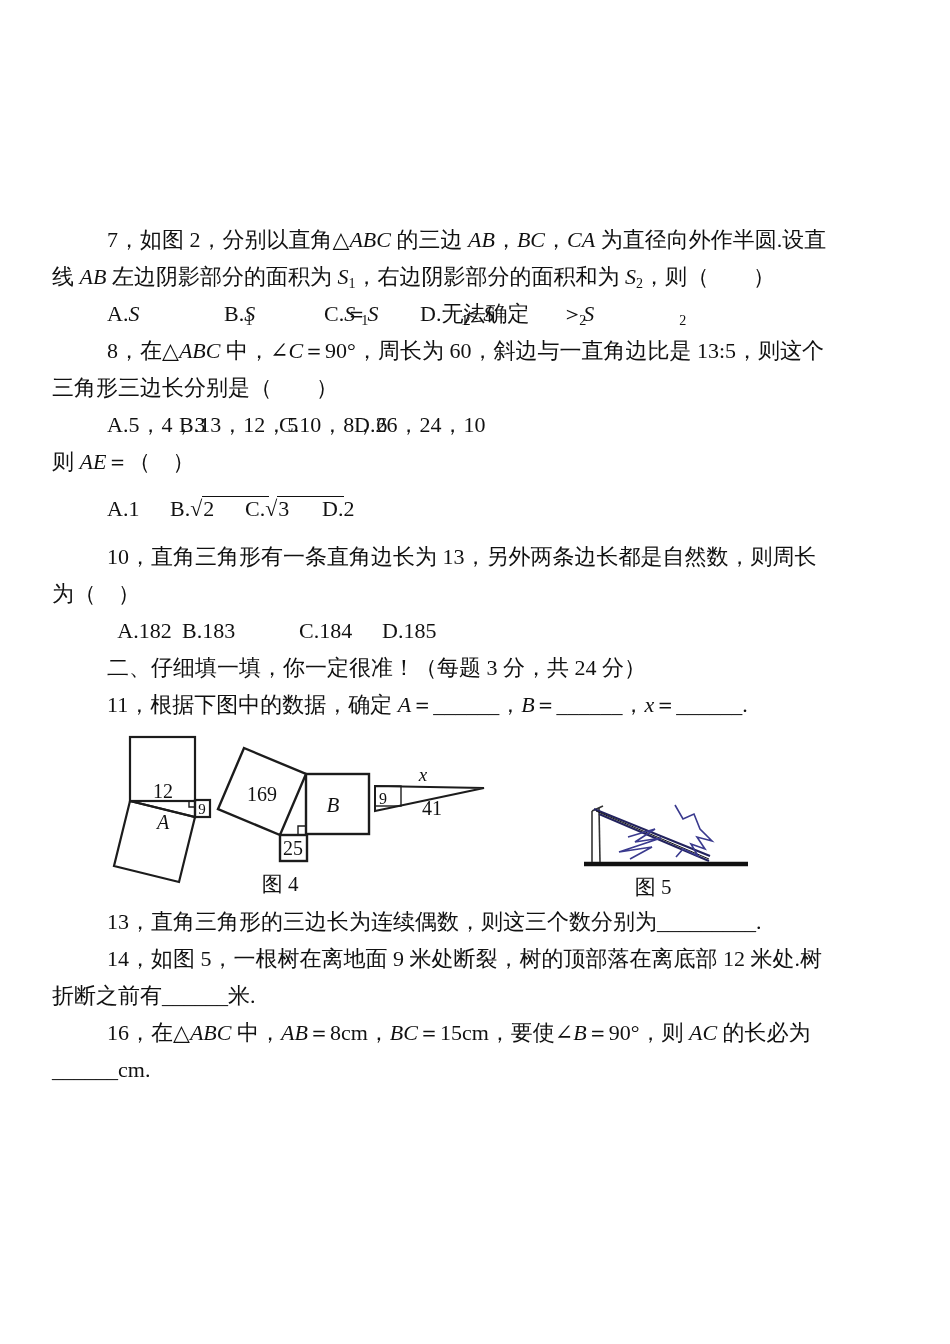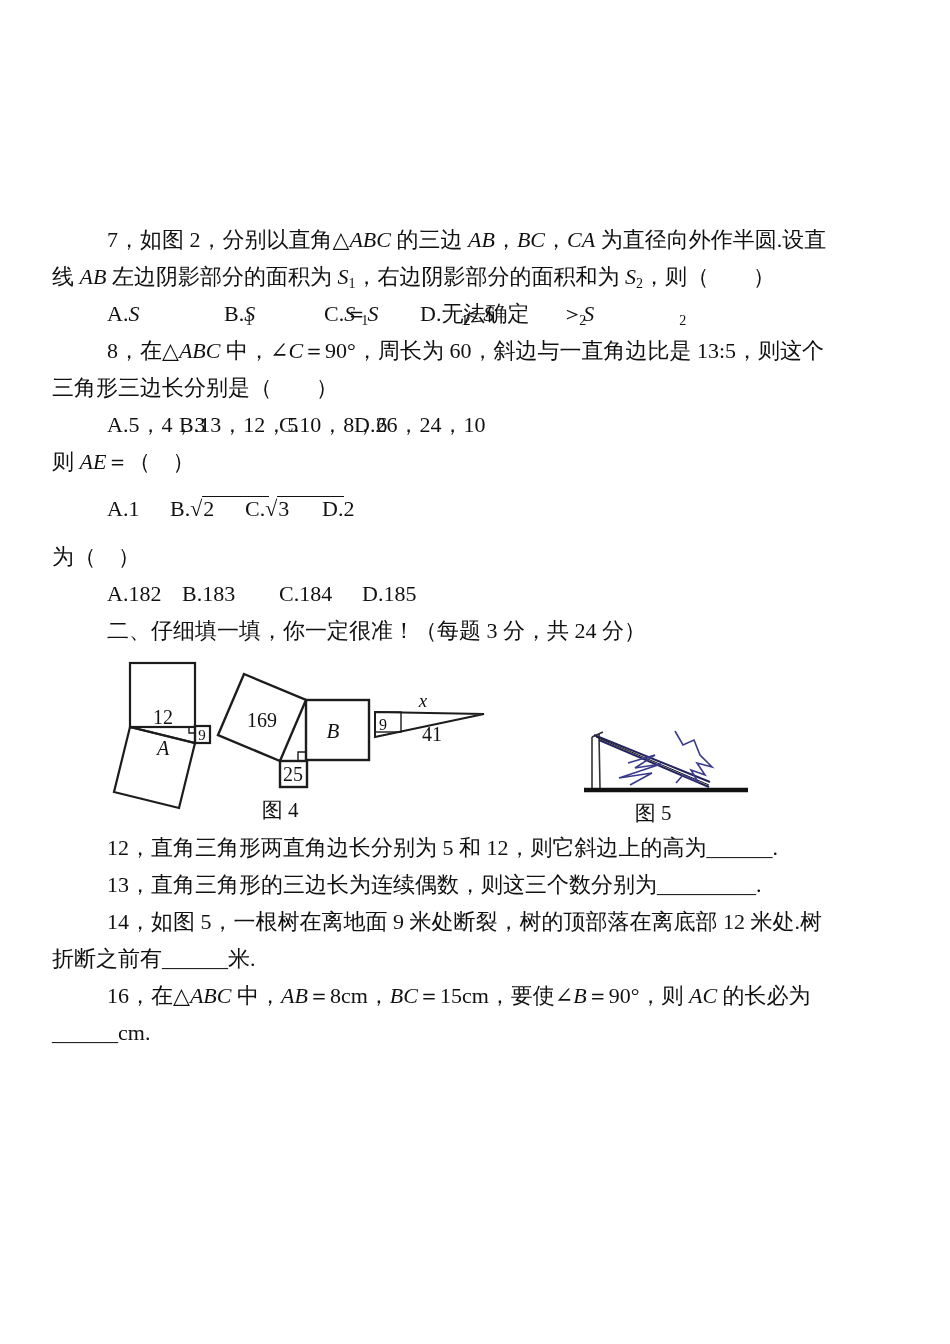--- a/index.html
+++ b/index.html
@@ -16,23 +16,23 @@
   .opts-q7 span:nth-child(1){width:117px;}
   .opts-q7 span:nth-child(2){width:100px;}
   .opts-q7 span:nth-child(3){width:96px;}
   .opts-q8 span:nth-child(1){width:72px;}
   .opts-q8 span:nth-child(2){width:100px;}
   .opts-q8 span:nth-child(3){width:75px;}
   .opts-q9{height:58px;line-height:58px;}
   .opts-q9 span:nth-child(1){width:63px;}
   .opts-q9 span:nth-child(2){width:75px;}
   .opts-q9 span:nth-child(3){width:77px;}
-  .opts-q10 span:nth-child(1){width:75px;}
+  .opts-q10 span:nth-child(1){width:75px;text-align:center;}
   .opts-q10 span:nth-child(2){width:97px;}
-  .opts-q10 span:nth-child(3){width:83px;}
+  .opts-q10 span:nth-child(3){width:83px;margin-left:20px;}
   .i{font-style:italic;}
   .sub{font-size:64%;vertical-align:-4px;}
   .sqrt{display:inline-block;}
   .sqrt .rad{display:inline-block;border-top:1.6px solid #111;padding:1px 3px 0 1px;line-height:1;}
   .figs{height:176px;margin:4px 0 0 0;}
   .figs svg{display:block;}
   svg text{font-family:"Liberation Serif","DejaVu Serif",serif;fill:#111;}
   svg .it{font-style:italic;}
 </style>
 </head>
@@ -50,26 +50,28 @@
   <div class="line">三角形三边长分别是（　　）</div>
   <div class="line opts opts-q8">
     <span>A.5，4，3</span><span>B.13，12，5</span><span>C.10，8，6</span><span>D.26，24，10</span>
   </div>
 
   <div class="line">则 <span class="i">AE</span>＝（　）</div>
   <div class="line opts opts-q9">
     <span>A.1</span><span>B.<span class="sqrt">√<span class="rad">2</span></span></span><span>C.<span class="sqrt">√<span class="rad">3</span></span></span><span>D.2</span>
   </div>
 
+  <div class="line indent">10，直角三角形有一条直角边长为 13，另外两条边长都是自然数，则周长</div>
   <div class="line">为（　）</div>
   <div class="line opts opts-q10">
     <span>A.182</span><span>B.183</span><span>C.184</span><span>D.185</span>
   </div>
 
   <div class="line indent">二、仔细填一填，你一定很准！（每题 3 分，共 24 分）</div>
+  <div class="line indent">11，根据下图中的数据，确定 <span class="i">A</span>＝______，<span class="i">B</span>＝______，<span class="i">x</span>＝______.</div>
 
   <div class="figs">
     <svg width="750" height="176" viewBox="100 764 750 176" xmlns="http://www.w3.org/2000/svg">
       <g stroke="#1c1c1c" stroke-width="2.2" fill="none">
         <rect x="178" y="774" width="65" height="64"></rect>
         <polygon points="178,838 243,838 243,854"></polygon>
         <rect x="243" y="837" width="15" height="17"></rect>
         <path d="M237,838 L237,844 L243,844" stroke-width="1.4"></path>
         <polygon points="178,838 243,854 227,919 162,903"></polygon>
       </g>
@@ -104,20 +106,19 @@
         <path d="M642,846 L758,893" stroke="#23235e" stroke-width="2" fill="none"></path>
         <path d="M647,851 L757,898" stroke="#23235e" stroke-width="2" fill="none"></path>
         <path d="M644,848 L757,896" stroke="#111" stroke-width="1" fill="none"></path>
         <path d="M723,842 L731,856 L742,851 L748,866 L760,878 L745,874 L753,886 L739,881 L746,893 L731,886 L724,894" stroke="#3a3a8e" stroke-width="1.6" fill="none"></path>
         <path d="M676,874 L703,866 L683,879 L709,875 L667,889 L700,884 L678,896" stroke="#3a3a8e" stroke-width="1.6" fill="none"></path>
       </g>
       <text x="701" y="931" font-size="21" text-anchor="middle">图 5</text>
     </svg>
   </div>
 
-  <div class="line indent">12，直角三角形两直角边长分别为 5 和 12，则它斜边上的高为______.</div>
   <div class="line indent">13，直角三角形的三边长为连续偶数，则这三个数分别为_________.</div>
   <div class="line indent">14，如图 5，一根树在离地面 9 米处断裂，树的顶部落在离底部 12 米处.树</div>
   <div class="line">折断之前有______米.</div>
   <div class="line indent">16，在△<span class="i">ABC</span> 中，<span class="i">AB</span>＝8cm，<span class="i">BC</span>＝15cm，要使∠<span class="i">B</span>＝90°，则 <span class="i">AC</span> 的长必为</div>
   <div class="line">______cm.</div>
 
 </div>
 
 </body></html>

